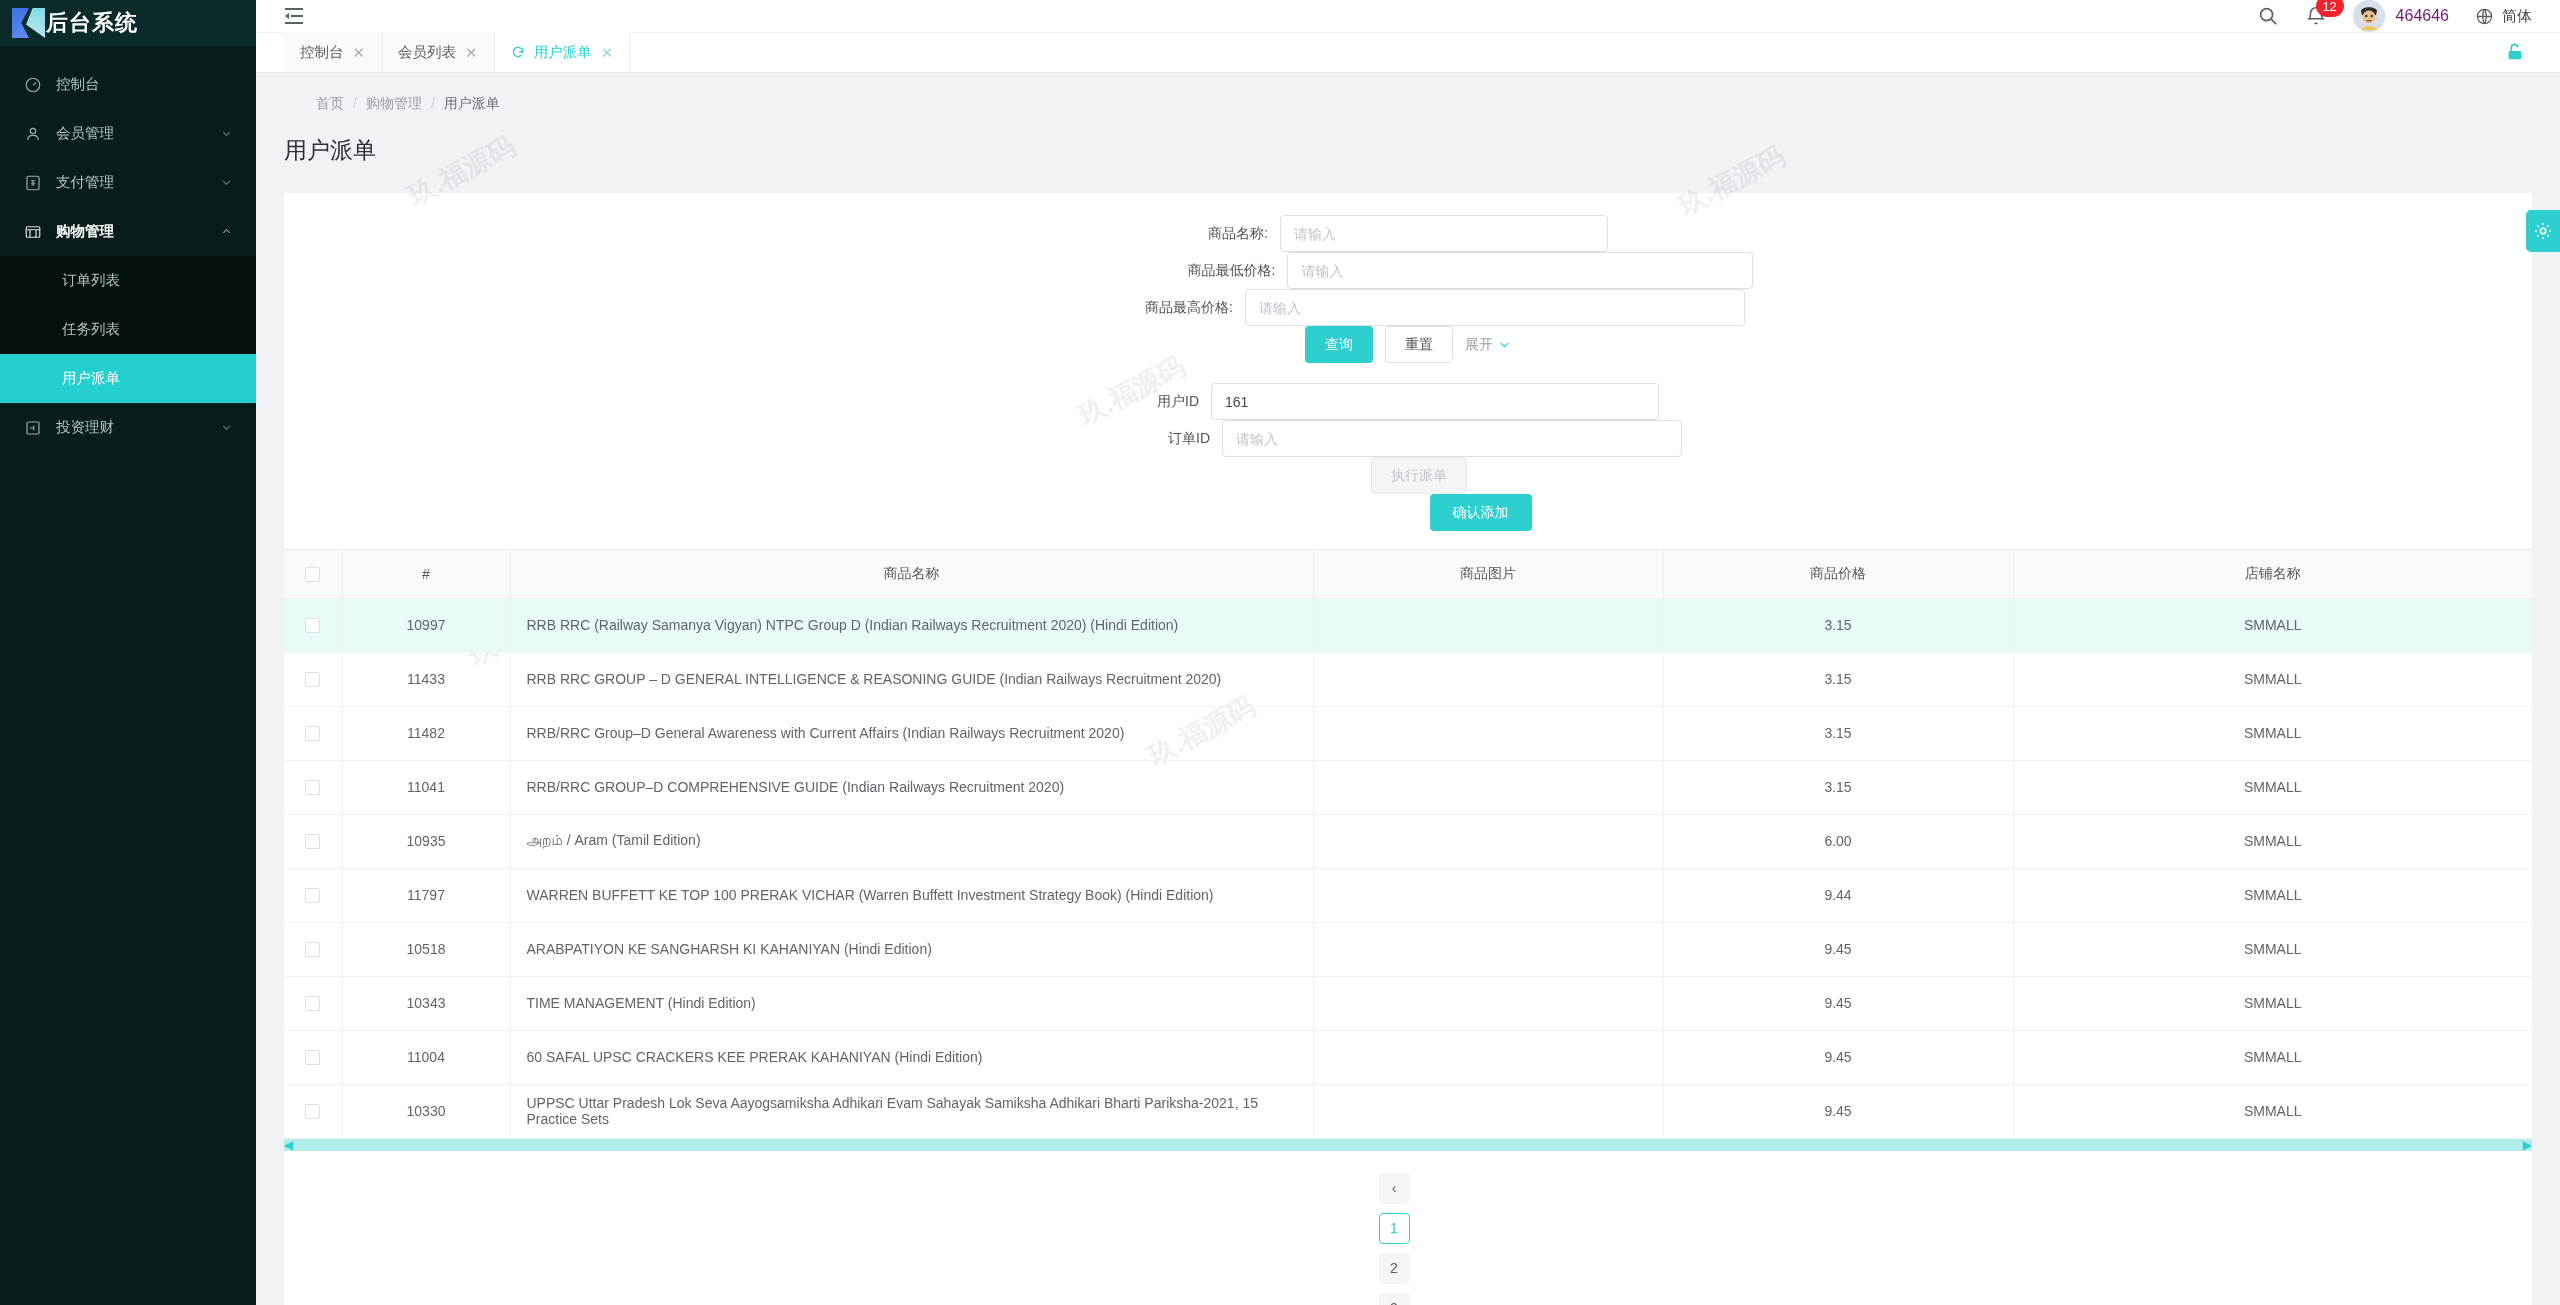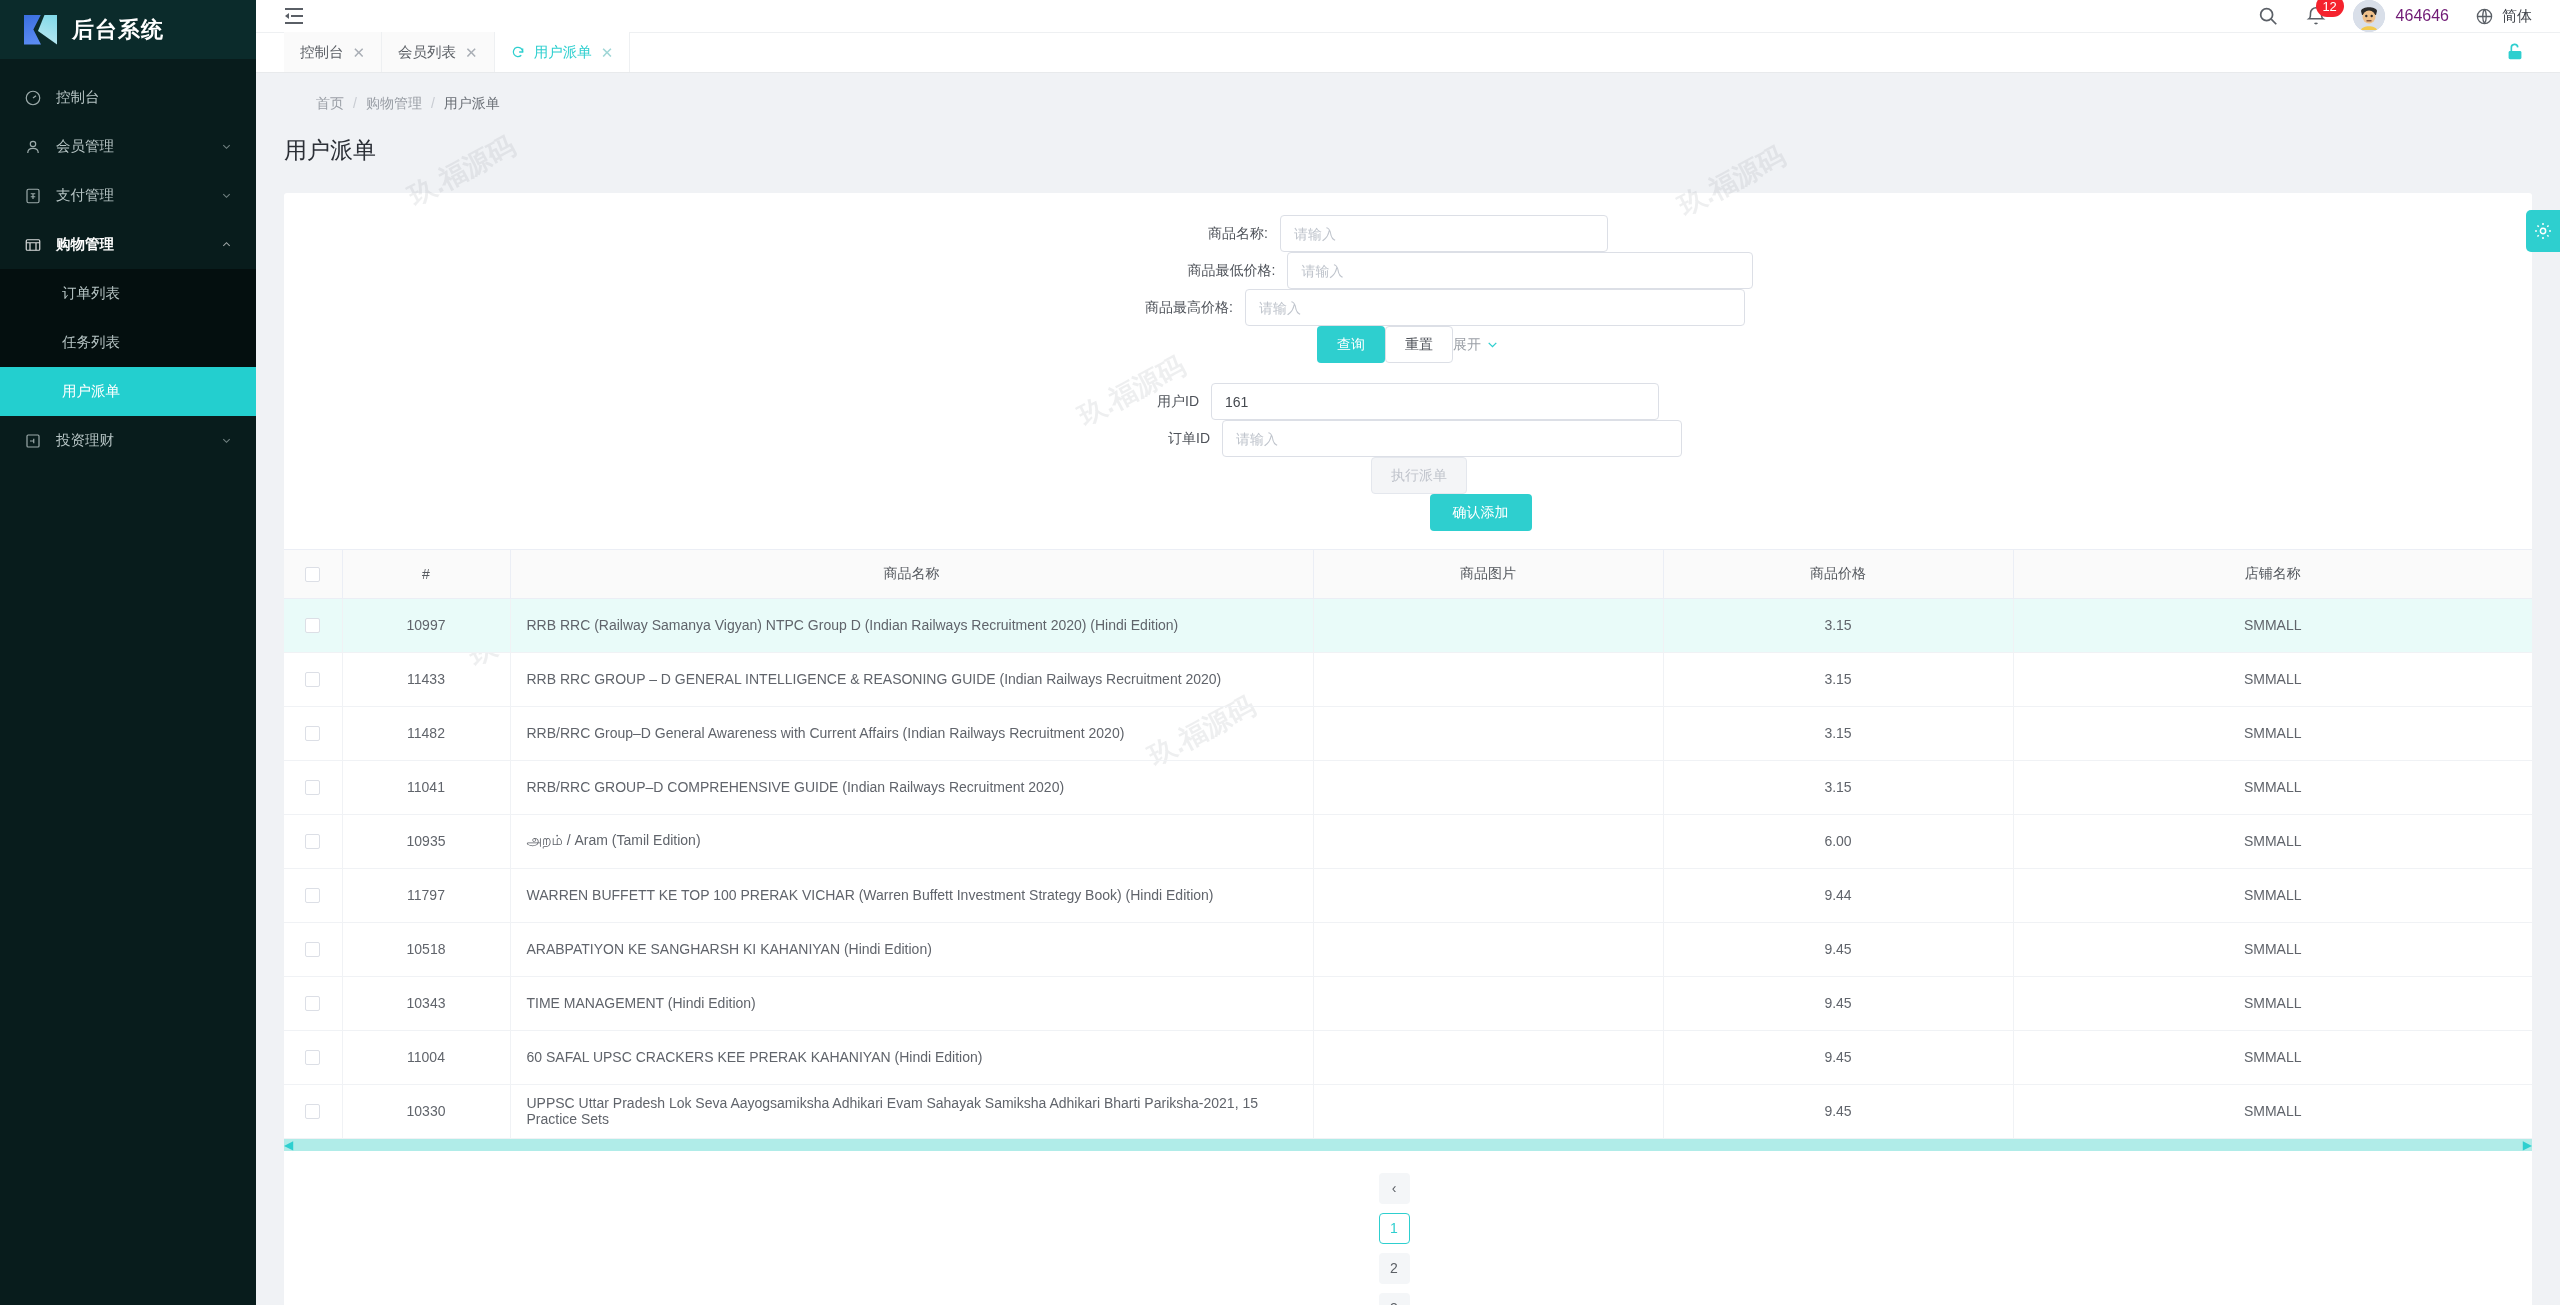--- a/index.html
+++ b/index.html
@@ -7,21 +7,21 @@
   body {
     width:2560px; height:1305px;
     font-family:"Liberation Sans","DejaVu Sans",sans-serif;
     background:#f0f2f5; overflow:hidden;
     -webkit-font-smoothing:antialiased;
   }
   .app { display:flex; width:2560px; height:1305px; }
 
   
   .sidebar { width:256px; flex:0 0 256px; background:#081c1c; height:1305px; position:relative; }
-  .logo-area { height:59px; background:#0b2b2b; display:flex; align-items:center; padding:0 24px; gap:14px; }
+  .logo-area { height:46px; background:#0b2b2b; display:flex; align-items:center; padding:0 12px; }
   .logo-mark { width:34px; height:30px; position:relative; flex:0 0 34px; }
   .logo-mark i { position:absolute; display:block; }
   .lm1 { width:17px; height:30px; background:linear-gradient(160deg,#3a6fe0,#5f8ff5);
          clip-path:polygon(0 0,100% 0,55% 50%,100% 100%,0 100%); left:0; top:0; }
   .lm2 { width:19px; height:30px; background:linear-gradient(200deg,#7fd8e8,#bfe9f2);
          clip-path:polygon(35% 0,100% 0,100% 100%,0 55%); left:14px; top:0; }
   .logo-text { color:#fff; font-size:22px; font-weight:700; letter-spacing:1px; }
 
   .nav { padding-top:14px; }
   .nav-item { height:49px; display:flex; align-items:center; padding:0 24px; color:#b6c4c4;
@@ -300,21 +300,21 @@
           <input class="inp" style="width: 328px;" placeholder="请输入">
         </div>
         <div class="fld" style="margin-left:125px;">
           <span class="flabel">商品最低价格:</span>
           <input class="inp" style="width: 466px;" placeholder="请输入">
         </div>
         <div class="fld" style="margin-left:74px;">
           <span class="flabel">商品最高价格:</span>
           <input class="inp" style="width: 500px;" placeholder="请输入">
         </div>
-        <div style="display:flex;">
+        <div style="display:flex;gap:12px;">
           <button class="btn btn-primary">查询</button>
           <button class="btn btn-default">重置</button>
           <div class="expand">
             <span>展开</span>
             <svg width="13" height="13" viewBox="0 0 24 24" fill="none" stroke="#2ecfcf" stroke-width="2.4">
                 <path d="M5 9l7 7 7-7"></path>
               </svg>
           </div>
         </div>
       </div>

